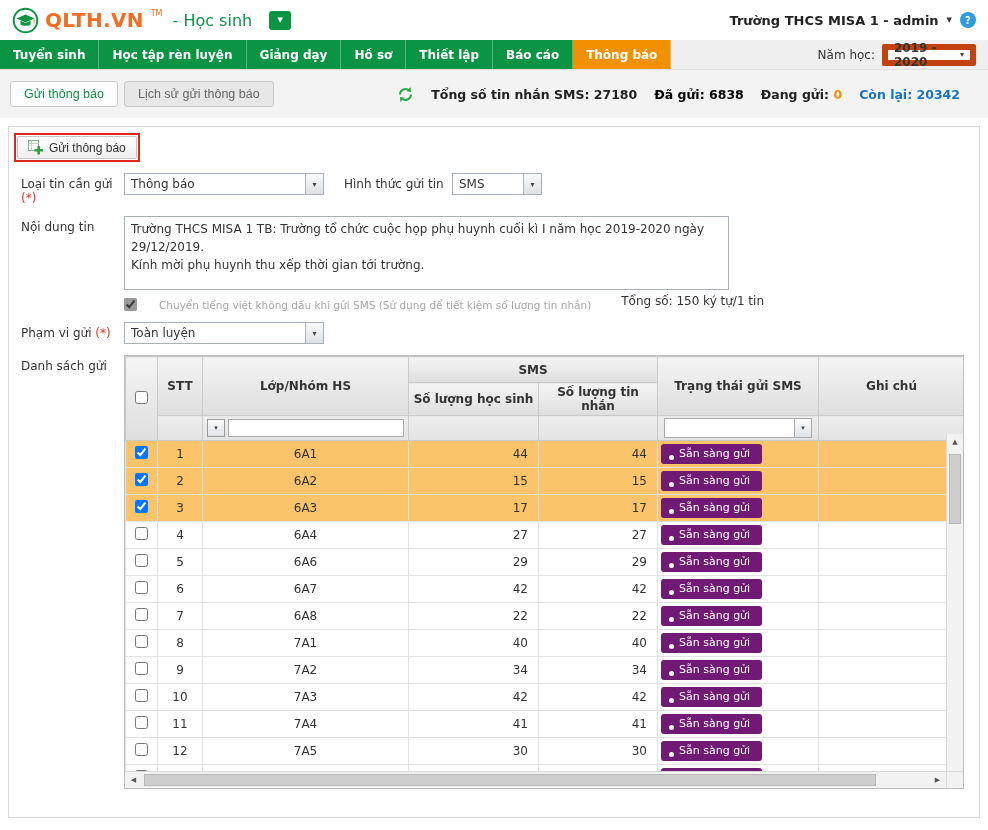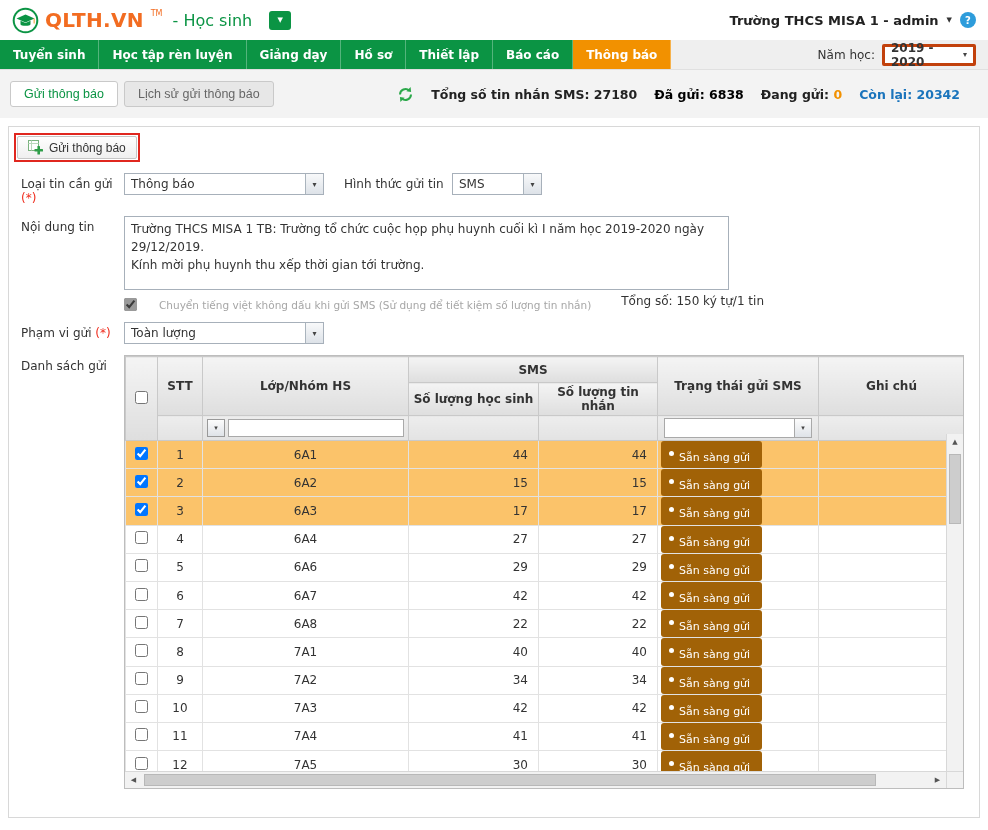--- a/index.html
+++ b/index.html
@@ -24,21 +24,21 @@
   .help-icon { width: 16px; height: 16px; border-radius: 50%; background: #2d9cdb; color: #fff;
     font-size: 10px; font-weight: bold; display: flex; align-items: center; justify-content: center; cursor: pointer; }
 
   
   .nav-row { height: 30px; display: flex; align-items: stretch; background: #efefef; border-bottom: 1px solid #e0e0e0; }
   .nav-tabs { display: flex; background: #0b9444; }
   .nav-tab { line-height: 30px; padding: 0 13px; color: #fff; font-weight: bold; font-size: 12px;
     border-right: 1px solid rgba(255,255,255,.3); cursor: pointer; white-space: nowrap; }
   .nav-tab.active { background: #f29100; }
   .year-area { margin-left: auto; display: flex; align-items: center; gap: 7px; padding-right: 12px; }
-  .year-select { width: 94px; height: 22px; background: #fff; border: 3px solid #c2410c; border-radius: 2px;
+  .year-select { width: 94px; height: 22px; background: #fff; border: 6px solid #c2410c; border-radius: 2px;
     display: flex; align-items: center; padding: 0 6px; font-weight: bold; cursor: pointer; }
   .year-select .arr { margin-left: auto; font-size: 8px; color: #444; }
 
   
   .toolbar { height: 48px; background: #f3f3f3; display: flex; align-items: center; padding: 0 28px 0 10px; gap: 6px; }
   .tb-btn { padding: 5px 13px; border: 1px solid #c9c9c9; border-radius: 3px; font-size: 12.5px; cursor: pointer; white-space: nowrap; }
   .tb-btn.active-green { background: #fff; color: #0b9444; }
   .tb-btn.gray { background: #e7e7e7; color: #666; }
   .stats { margin-left: auto; display: flex; align-items: center; gap: 17px; font-weight: bold; font-size: 12.5px; white-space: nowrap; }
   .stat-total { color: #222; }
@@ -89,22 +89,22 @@
   .c-class { padding: 0 7px; text-align: center; }
   .c-num { text-align: right; padding: 0 10px; }
   .c-status { padding-left: 3px; }
   .filter-flex { display: flex; gap: 3px; align-items: center; }
   .fbtn { width: 18px; height: 18px; border: 1px solid #999; background: linear-gradient(#fcfcfc, #dfe3e8);
     font-size: 7px; color: #444; display: flex; align-items: center; justify-content: center; flex-shrink: 0; cursor: pointer; }
   .finput { flex: 1; height: 18px; border: 1px solid #a9a9a9; padding: 0 4px; font-size: 12px; min-width: 0; }
   .fselect { display: flex; align-items: center; height: 20px; border: 1px solid #a9a9a9; background: #fff; margin: 0 2px; cursor: pointer; }
   .fselect .sp { flex: 1; }
   .fselect .fbtn { border: none; border-left: 1px solid #a9a9a9; height: 100%; width: 17px; }
-  .badge { display: inline-flex; align-items: flex-start; gap: 5px; background: #a16207; color: #fff;
-    border-radius: 3px; padding: 10px 12px 4px 8px; font-size: 11px; line-height: 1.2; }
+  .badge { display: inline-flex; align-items: flex-end; gap: 5px; background: #701a75; color: #fff;
+    border-radius: 3px; padding: 3px 12px 4px 8px; font-size: 11px; line-height: 1.2; }
   .dot { width: 5px; height: 5px; border-radius: 50%; background: #fff; flex-shrink: 0; }
 
   
   .vscroll { position: absolute; top: 78px; right: 0; bottom: 0; width: 17px; background: #f2f2f2;
     border-left: 1px solid #d8d8d8; display: flex; flex-direction: column; justify-content: space-between; align-items: center; }
   .sbtn { width: 17px; height: 16px; font-size: 7px; color: #555; display: flex; align-items: center; justify-content: center; cursor: pointer; }
   .vthumb { position: absolute; top: 20px; left: 2px; width: 12px; height: 70px; background: #cdcdcd; border: 1px solid #b8b8b8; cursor: pointer; }
   .hscroll { position: absolute; bottom: 0; left: 0; right: 17px; height: 17px; background: #f2f2f2;
     border-top: 1px solid #d8d8d8; display: flex; justify-content: space-between; align-items: center; }
   .hthumb { position: absolute; left: 19px; right: 70px; top: 2px; height: 12px; background: #cdcdcd; border: 1px solid #b8b8b8; cursor: pointer; }
@@ -216,21 +216,21 @@
       <input type="checkbox" class="gray-cb" checked="" style="">
       <span>Chuyển tiếng việt không dấu khi gửi SMS (Sử dụng để tiết kiệm số lượng tin nhắn)</span>
     </label>
     <span class="char-count">Tổng số: 150 ký tự/1 tin</span>
   </div>
 
   
   <div class="form-row">
     <span class="form-label"><span>Phạm vi gửi</span> <span class="req">(*)</span></span>
     <div class="combo w200">
-      <span class="combo-txt">Toàn lượng</span>
+      <span class="combo-txt">Toàn luyện</span>
       <span class="combo-btn">▾</span>
     </div>
   </div>
 
   
   <div class="form-row">
     <span class="form-label">Danh sách gửi</span>
     <div class="grid-wrap">
       <table>
         <colgroup>

